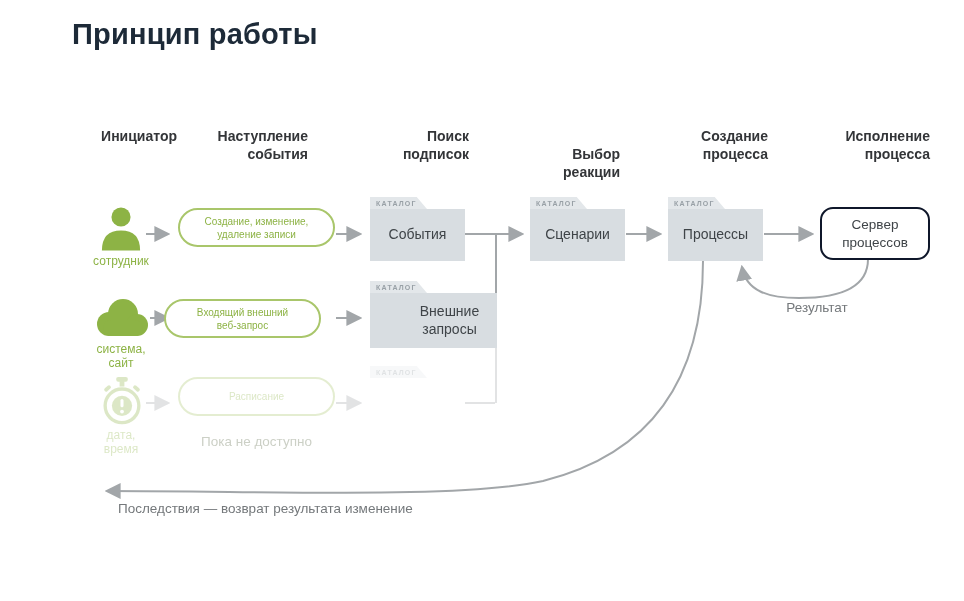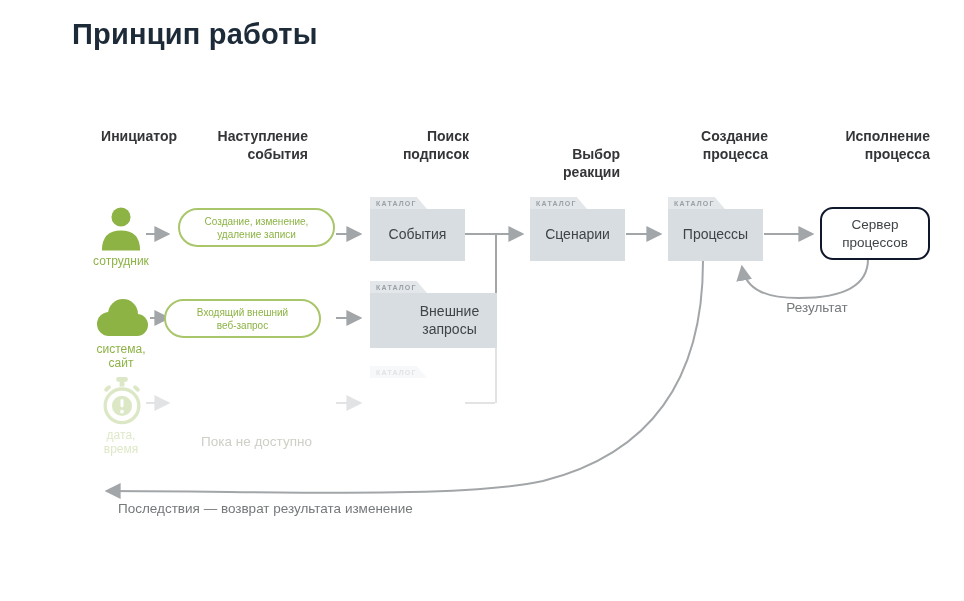--- a/index.html
+++ b/index.html
@@ -138,20 +138,21 @@
     <rect x="4" y="12" width="8" height="4" rx="2" fill="#8db345" transform="rotate(-42 8 14)"></rect>
     <rect x="34" y="12" width="8" height="4" rx="2" fill="#8db345" transform="rotate(42 38 14)"></rect>
     <circle cx="23" cy="32" r="17.5" fill="none" stroke="#8db345" stroke-width="3.5"></circle>
     <circle cx="23" cy="32" r="10.5" fill="#8db345"></circle>
     <rect x="21.4" y="25" width="3.2" height="8.5" rx="1.6" fill="#ffffff"></rect>
     <circle cx="23" cy="38" r="2" fill="#ffffff"></circle>
   </svg>
   <div class="abs icon-label faded" style="left:80px;top:428px;">дата,
 время</div>
 
+  <div class="abs event-box faded" style="left:178px;top:377px;">Расписание</div>
 
   <div class="abs folder-tab faded" style="left:370px;top:366px;width:57px;height:12px;">КАТАЛОГ</div>
 
   <div class="abs note-text" style="left:178px;top:434px;width:157px;">Пока не доступно</div>
 
   <div class="abs flow-label" style="left:762px;top:300px;width:110px;text-align:center;">Результат</div>
   <div class="abs flow-label" style="left:118px;top:501px;">Последствия — возврат результата изменение</div>
 
 </div>
 

